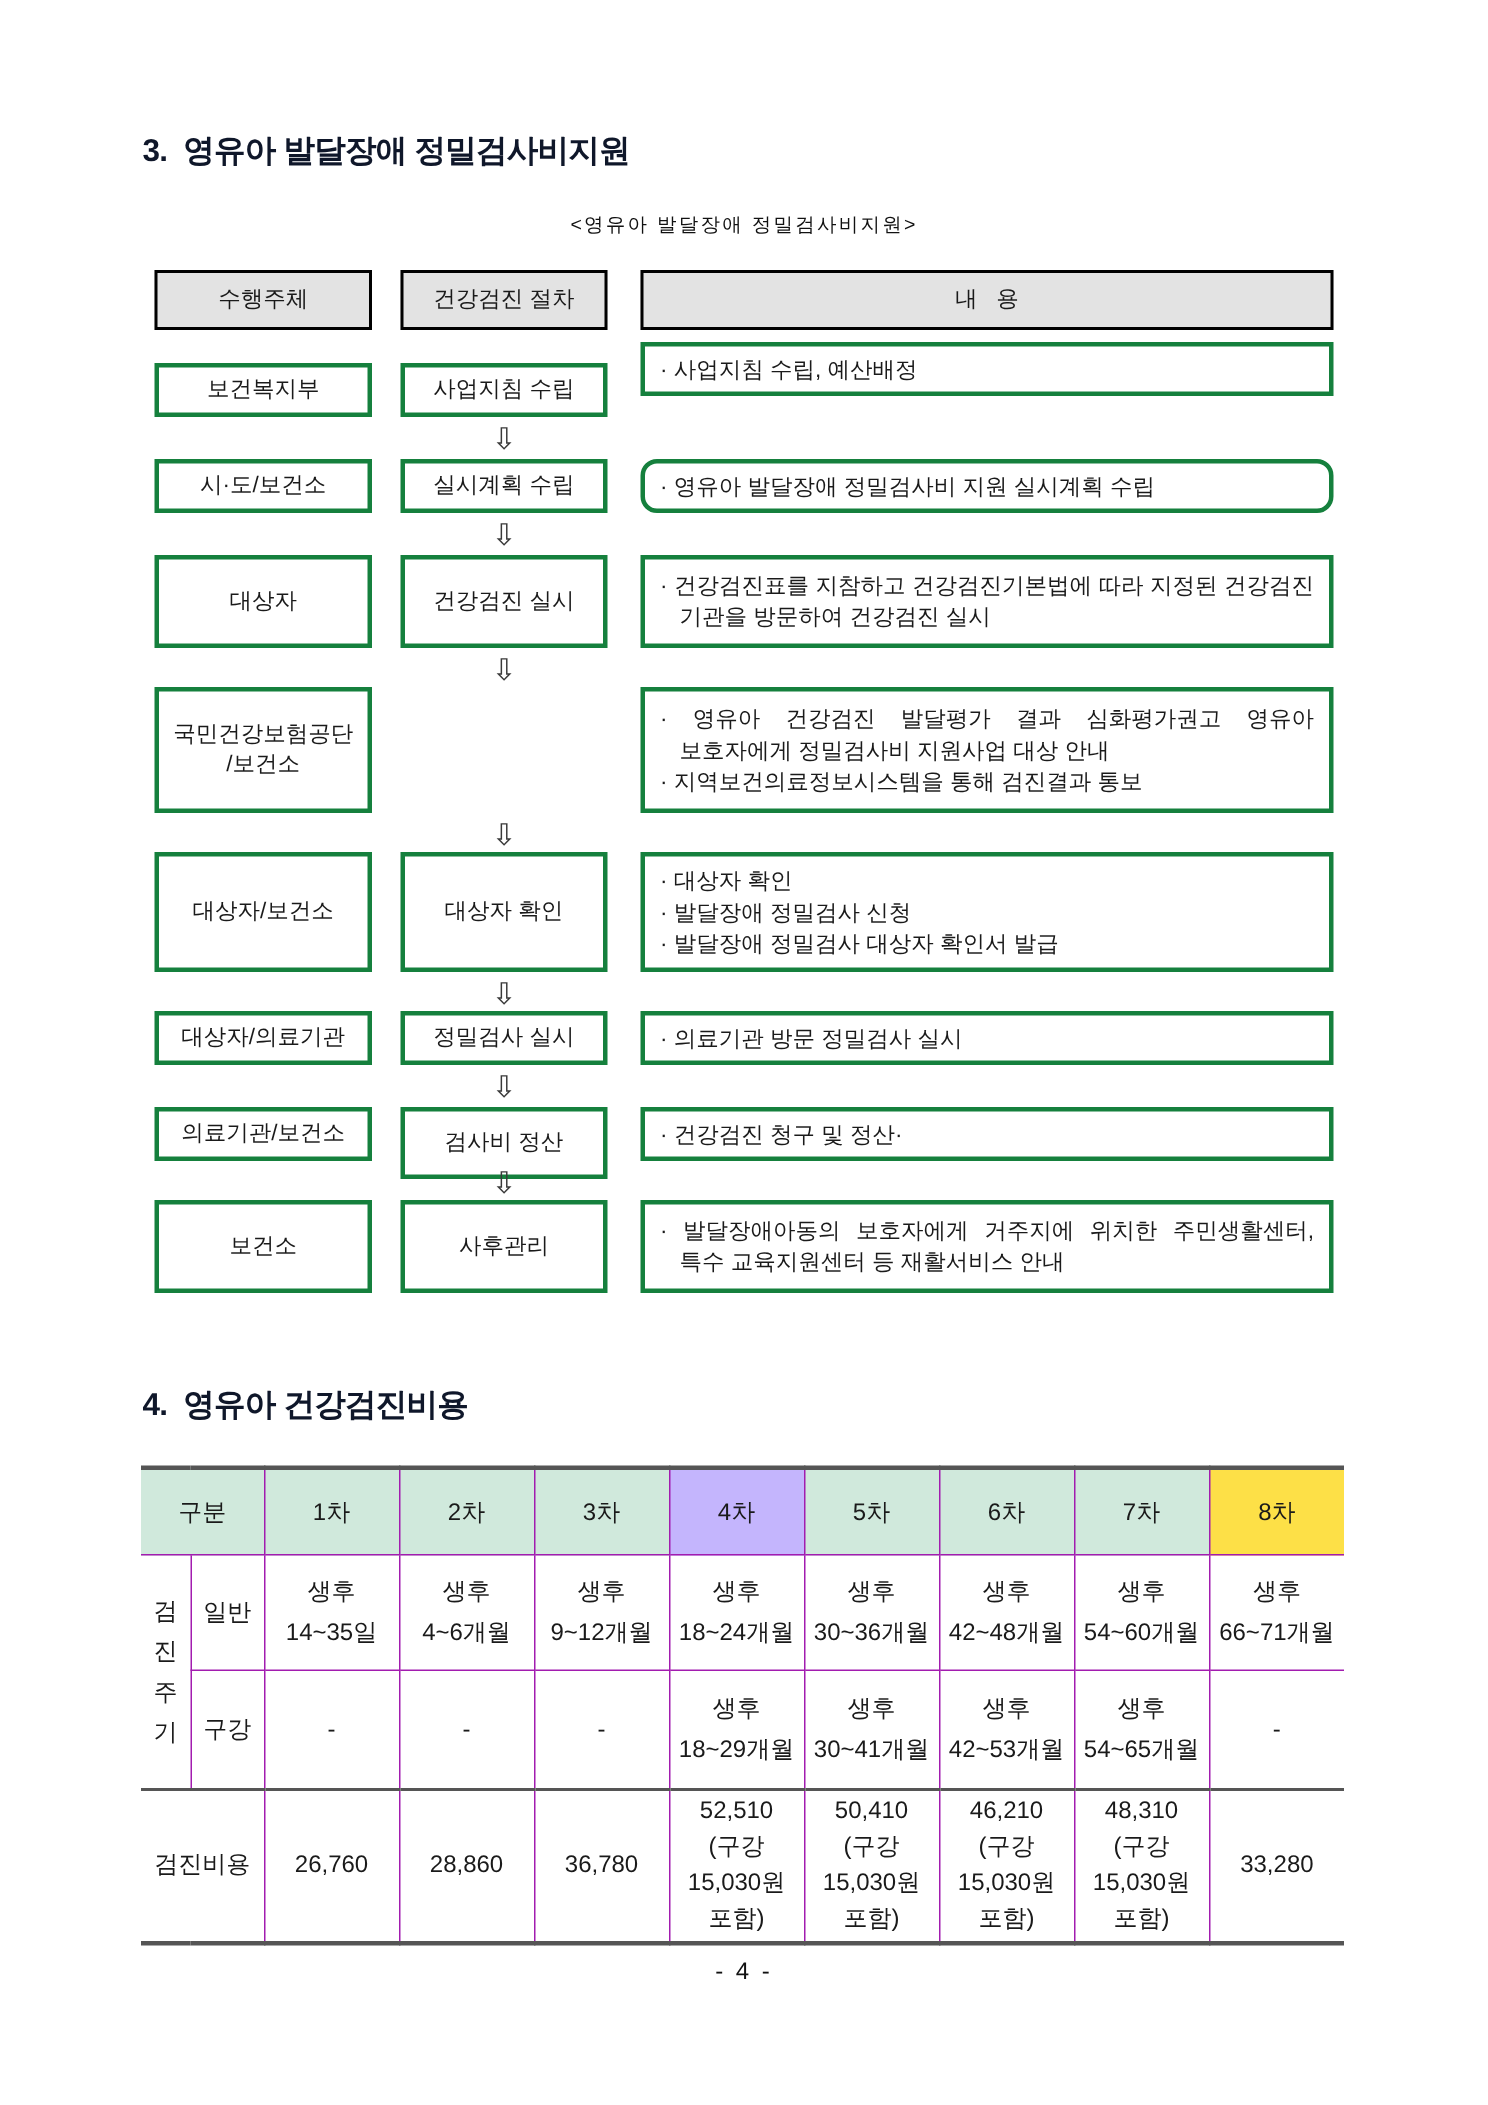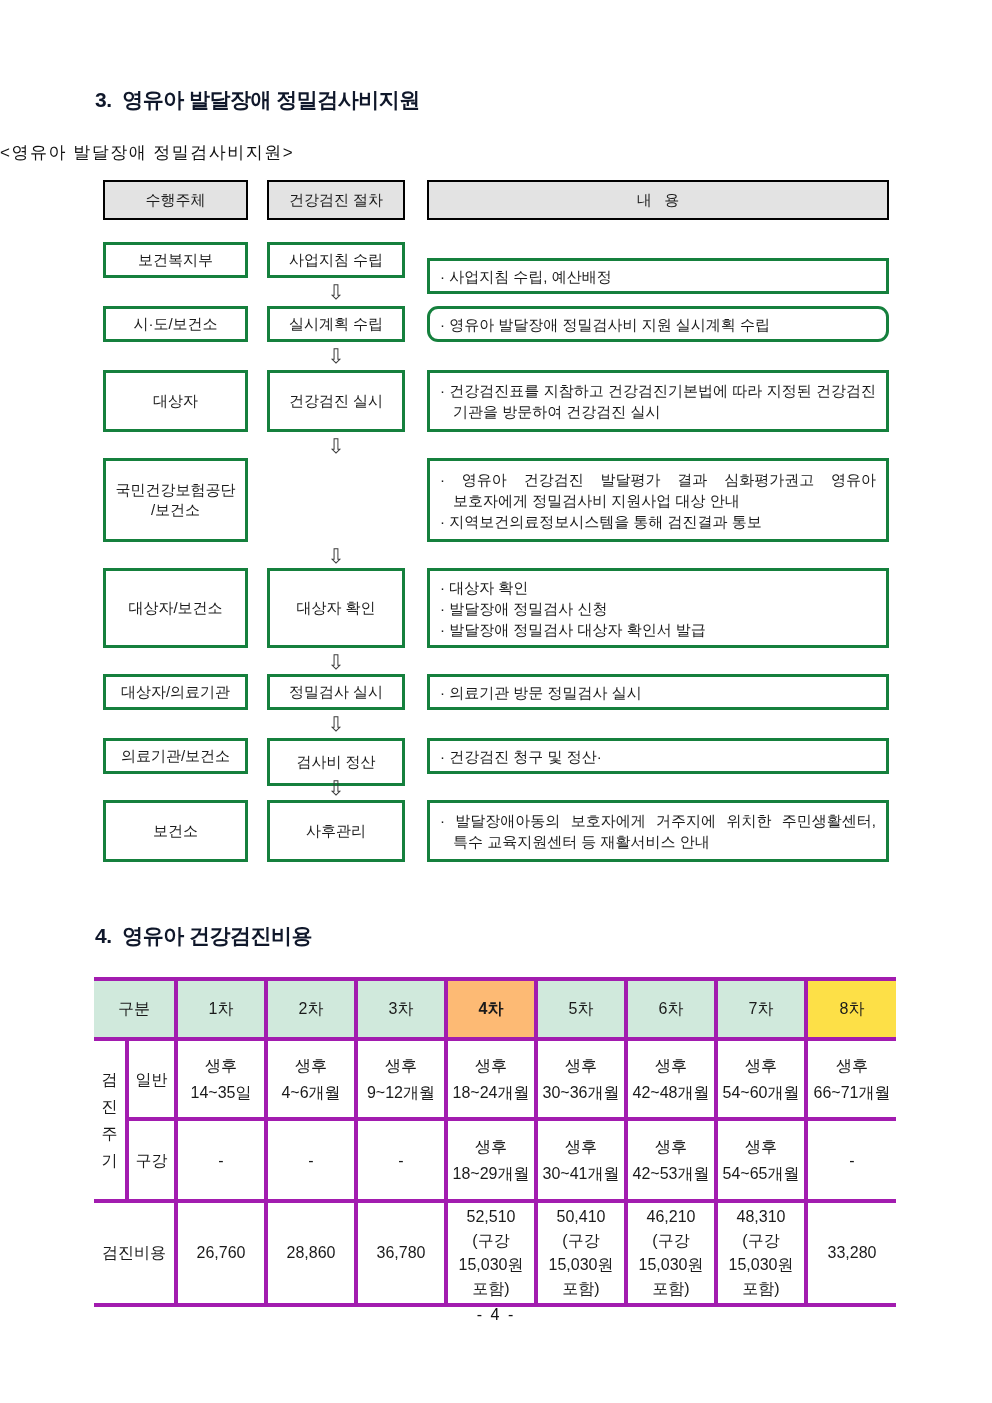--- a/index.html
+++ b/index.html
@@ -19,21 +19,22 @@
     font-weight: 700;
     letter-spacing: -0.5px;
     color: #0f172a;
     white-space: pre;
   }
   .flow-subtitle {
     position: absolute;
     top: 141px;
     left: 0;
     width: 992px;
-    font-size: 17px;
+    text-align: center;
+    font-size: 13px;
     letter-spacing: 1.5px;
     color: #111;
     white-space: pre;
   }
   
   .fbox {
     position: absolute;
     box-sizing: border-box;
     border: 3px solid #15803d;
     background: #fff;
@@ -80,21 +81,21 @@
     width: 802px;
     border-collapse: collapse;
     table-layout: fixed;
     border-top: 3px solid #555;
     border-bottom: 3px solid #555;
     border-left: hidden;
     border-right: hidden;
     font-size: 16px;
   }
   table.cost th, table.cost td {
-    border: 4px solid #a21caf;
+    border: 1px solid #a21caf;
     text-align: center;
     vertical-align: middle;
     padding: 2px 1px;
     font-weight: 400;
     white-space: pre-line;
     color: #1a1a1a;
   }
   table.cost th { height: 52px; }
   tr.row-general td { height: 72px; line-height: 27px; }
   tr.row-oral td { height: 74px; line-height: 27px; }
@@ -127,21 +128,21 @@
 
   <div class="sec-title" style="top:86px;">3.  영유아 발달장애 정밀검사비지원</div>
   <div class="flow-subtitle">&lt;영유아 발달장애 정밀검사비지원&gt;</div>
 
   <div class="fbox head col-actor" style="top:180px;height:40px;">수행주체</div>
   <div class="fbox head col-step" style="top:180px;height:40px;">건강검진 절차</div>
   <div class="fbox head col-content" style="top:180px;height:40px;padding:0;">내   용</div>
 
   <div class="fbox center col-actor" style="top:242px;height:36px;">보건복지부</div>
   <div class="fbox center col-step" style="top:242px;height:36px;">사업지침 수립</div>
-  <div class="fbox col-content" style="top:258px;height:36px;">
+  <div class="fbox col-content" style="top:228px;height:36px;">
     <div class="bullet">· 사업지침 수립, 예산배정</div>
   </div>
   <div class="flow-arrow" style="top:279px;">⇩</div>
 
   <div class="fbox center col-actor" style="top:306px;height:36px;">시·도/보건소</div>
   <div class="fbox center col-step" style="top:306px;height:36px;">실시계획 수립</div>
   <div class="fbox col-content" style="top:306px;height:36px;border-radius:11px;">
     <div class="bullet">· 영유아 발달장애 정밀검사비 지원 실시계획 수립</div>
   </div>
   <div class="flow-arrow" style="top:343px;">⇩</div>
@@ -204,21 +205,21 @@
         <col style="width:90px">
         <col style="width:90px">
         <col style="width:90px">
     </colgroup>
     <tbody>
         <tr class="row-head">
       <th colspan="2" style="background:#d0e9dc;">구분</th>
       <th style="background:#d0e9dc;">1차</th>
       <th style="background:#d0e9dc;">2차</th>
       <th style="background:#d0e9dc;">3차</th>
-      <th style="background:#fdba74;font-weight:bold;">4차</th>
+      <th style="background:#c4b5fd;">4차</th>
       <th style="background:#d0e9dc;">5차</th>
       <th style="background:#d0e9dc;">6차</th>
       <th style="background:#d0e9dc;">7차</th>
       <th style="background:#fde047;">8차</th>
     </tr>
     <tr class="row-general">
       <td rowspan="2" class="vlabel">검진주기</td>
       <td>일반</td>
       <td>생후
 14~35일</td>

